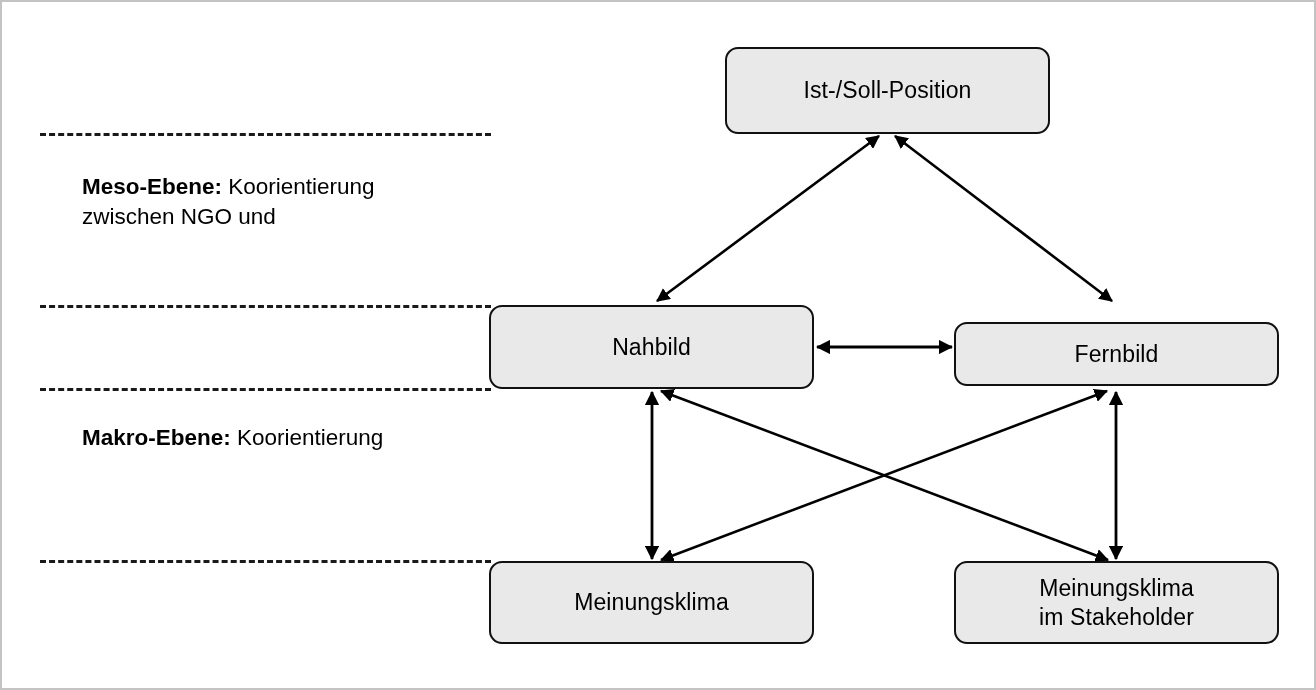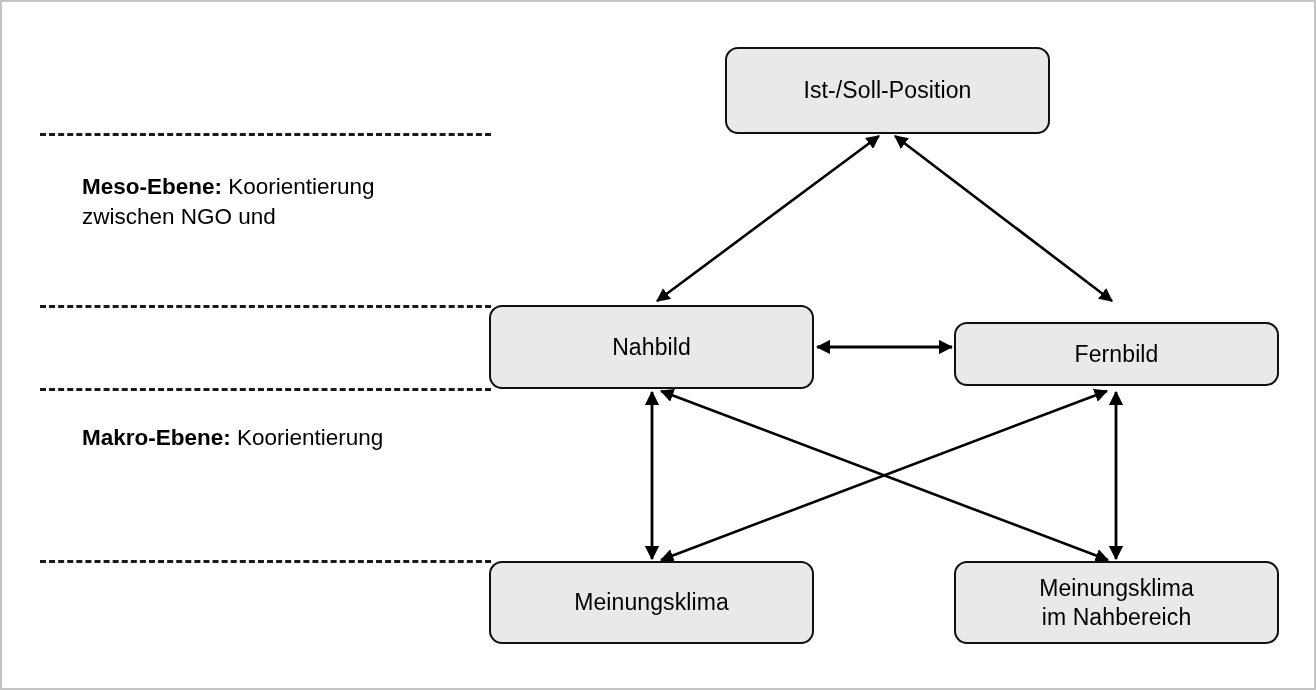--- a/index.html
+++ b/index.html
@@ -110,16 +110,16 @@
   <div class="node" style="left:952px; top:320px; width:325px; height:64px;">
     <span class="node-line">Fernbild</span>
   </div>
 
   <div class="node" style="left:487px; top:559px; width:325px; height:83px; flex-direction:column;">
     <span class="node-line">Meinungsklima</span>
   </div>
 
   <div class="node" style="left:952px; top:559px; width:325px; height:83px; flex-direction:column;">
     <span class="node-line">Meinungsklima</span>
-    <span class="node-line">im Nahbereich</span>
+    <span class="node-line">im Stakeholder</span>
   </div>
 
 </div>
 
 </body></html>

